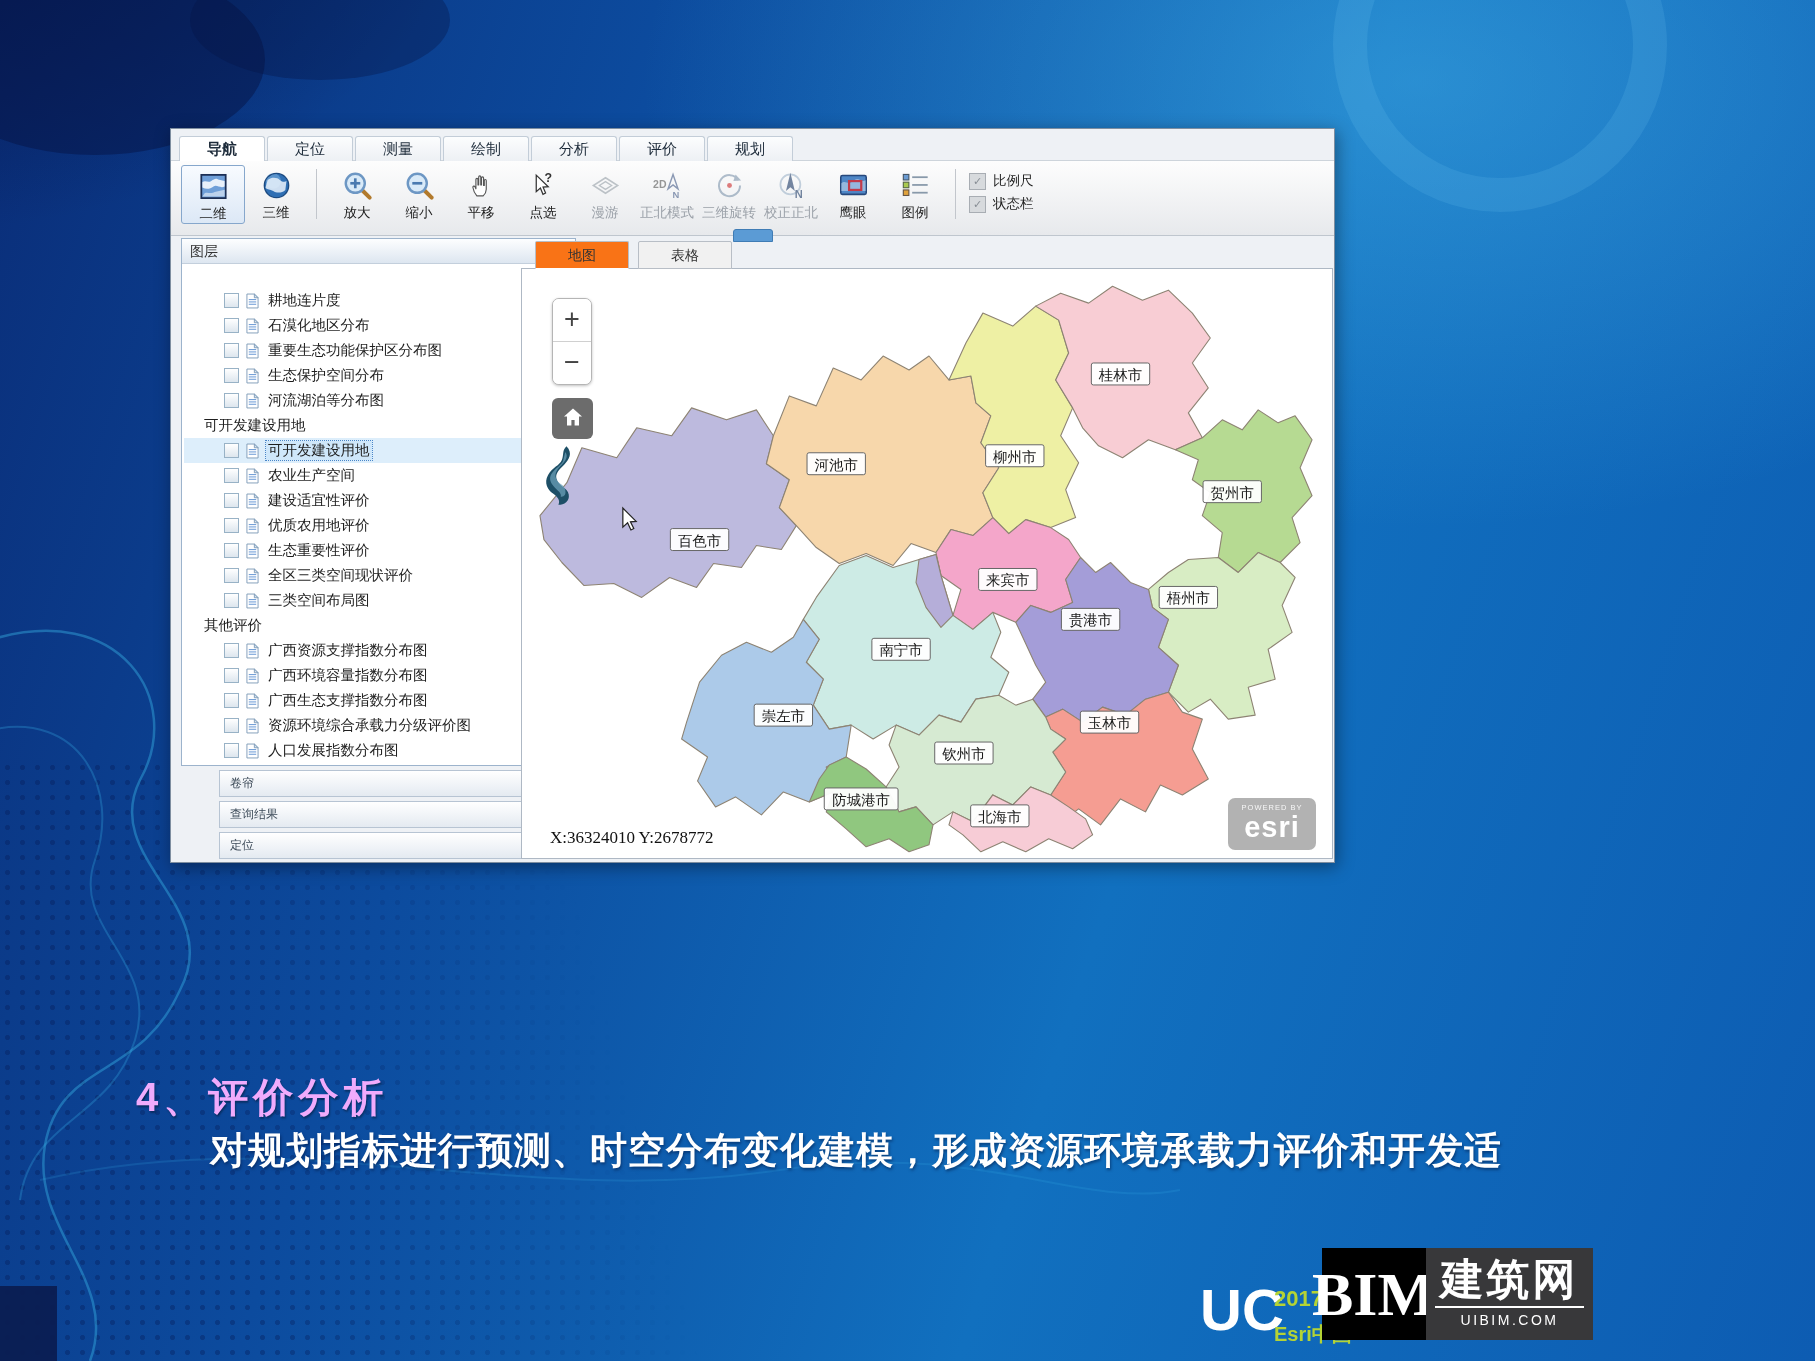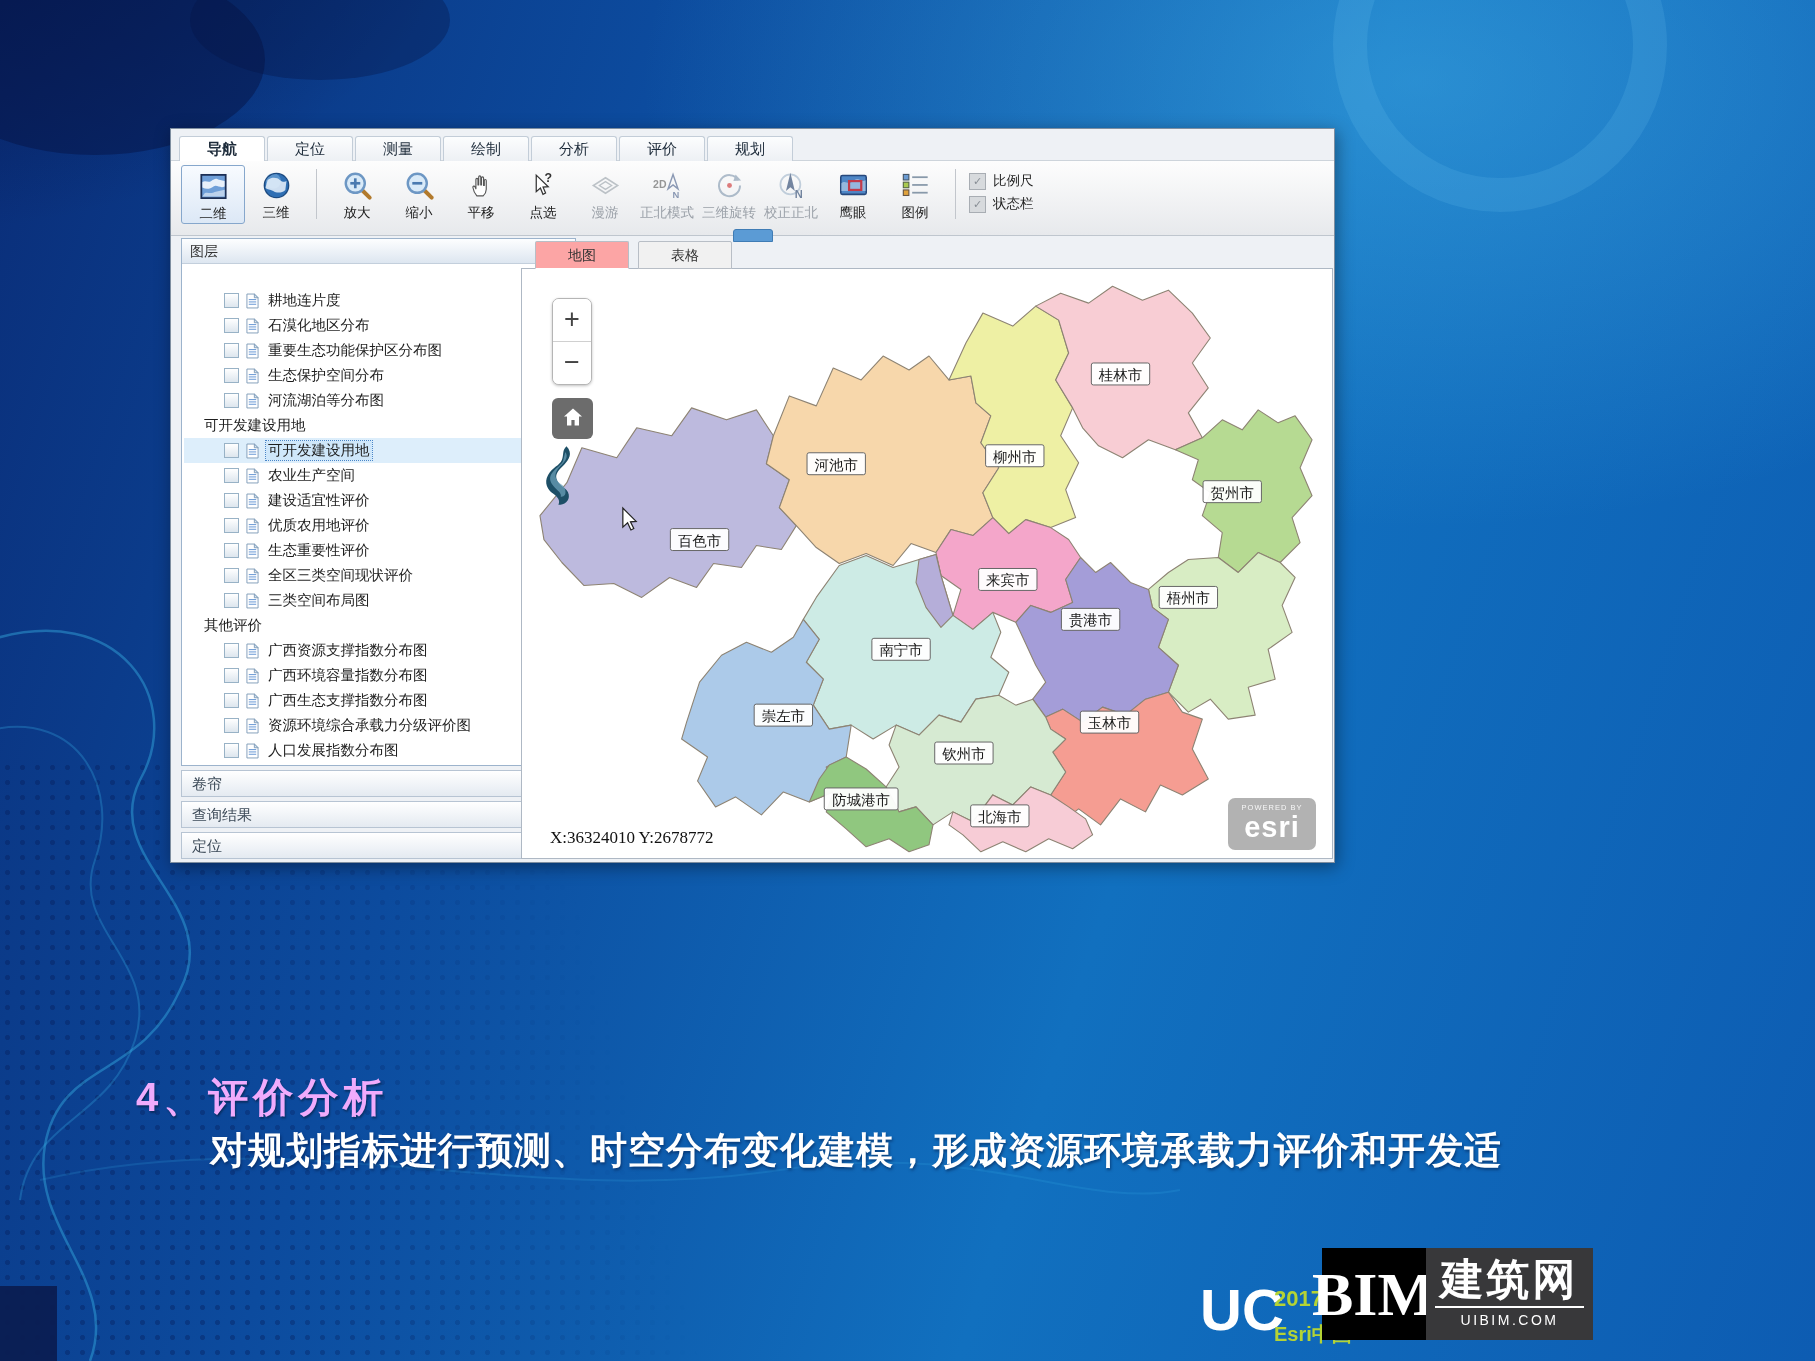--- a/index.html
+++ b/index.html
@@ -55,30 +55,30 @@
   .ldoc{margin-right:7px;display:flex;flex:none;}
   .llabel{padding:0 2px;}
   .lgroup{height:25px;line-height:25px;padding-left:20px;font-size:14.5px;color:#1e1e1e;}
   #layers-scroll{position:absolute;top:27px;bottom:4px;right:3px;width:19px;}
   .sarrow{position:absolute;left:0;width:19px;height:18px;display:flex;align-items:center;justify-content:center;}
   .sarrow.up{top:2px;} .sarrow.down{bottom:2px;}
   .sthumb{position:absolute;left:2px;top:45%;height:98px;width:14px;
         background:linear-gradient(90deg,#e2e2e2,#c4c4c4);border:1px solid #a5a5a5;border-radius:2px;}
   #collapsed-bars{position:absolute;left:0;right:0;bottom:0;height:88px;display:flex;flex-direction:column;gap:4px;}
   .cbar{height:25px;line-height:25px;background:linear-gradient(#ffffff,#e4eaf1);border:1px solid #b7c4d3;
-        font-size:15px;color:#3c4a58;padding-left:10px;}
+        font-size:12px;color:#3c4a58;padding-left:10px;margin-left:38px;}
 
   
   #map-panel{position:absolute;left:350px;top:112px;width:812px;height:618px;}
   #splitter-handle{position:absolute;left:212px;top:-12px;width:38px;height:11px;background:#5b9bd5;
         border-radius:3px 3px 0 0;border:1px solid #3f7cb5;}
   #map-tabs{height:27px;display:flex;padding-left:14px;border-bottom:1px solid #aeb8c4;position:relative;z-index:2;}
   .mtab{min-width:64px;padding:0 14px;height:26px;line-height:26px;text-align:center;font-size:14px;color:#333;
         background:#f1f1f1;border:1px solid #b8bec6;margin-right:9px;border-radius:2px 2px 0 0;}
-  .mtab.active{background:#fca5a5;border-bottom:1px solid #fff;}
+  .mtab.active{background:#f97316;border-bottom:1px solid #fff;}
   #map-canvas{position:absolute;left:0;right:0;top:27px;bottom:0;background:#fff;border:1px solid #aeb8c4;border-top:none;}
   #map-svg{position:absolute;left:0;top:0;}
   #zoom-ctrl{position:absolute;left:30px;top:30px;width:38px;background:#fff;border:1px solid #b5b5b5;
         border-radius:7px;box-shadow:0 1px 3px rgba(0,0,0,.25);overflow:hidden;}
   .zbtn{height:42px;font-size:27px;color:#444;text-align:center;line-height:41px;background:#fff;}
   #zoom-in-btn{border-bottom:1px solid #d0d0d0;}
   #home-btn{position:absolute;left:30px;top:130px;width:41px;height:41px;background:rgba(92,92,92,.9);
         border-radius:6px;display:flex;align-items:center;justify-content:center;}
   #river-icon{position:absolute;left:18px;top:176px;}
   #map-cursor{position:absolute;left:98px;top:238px;}

